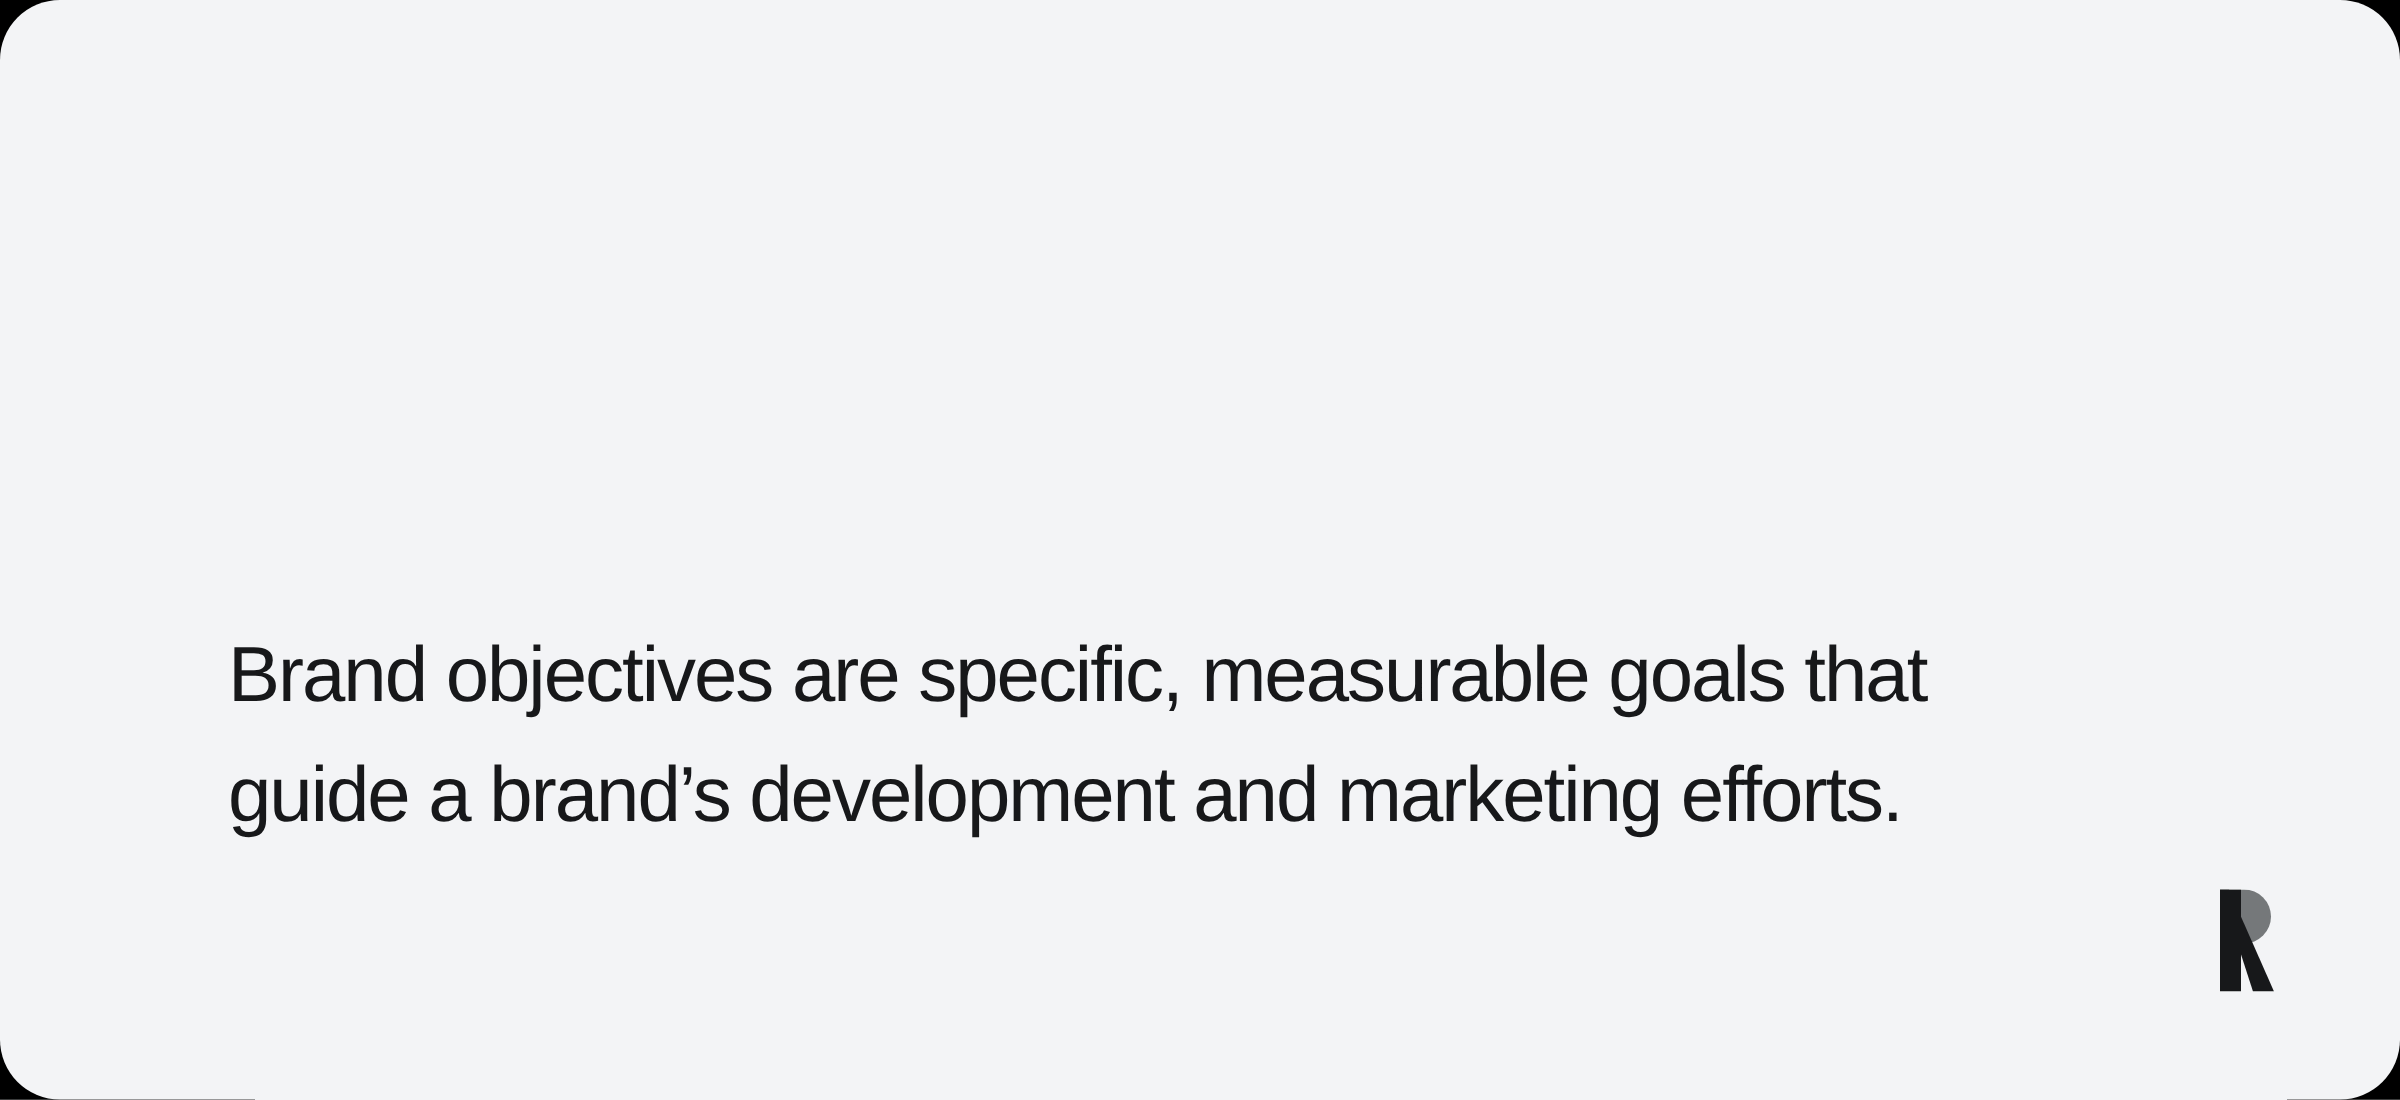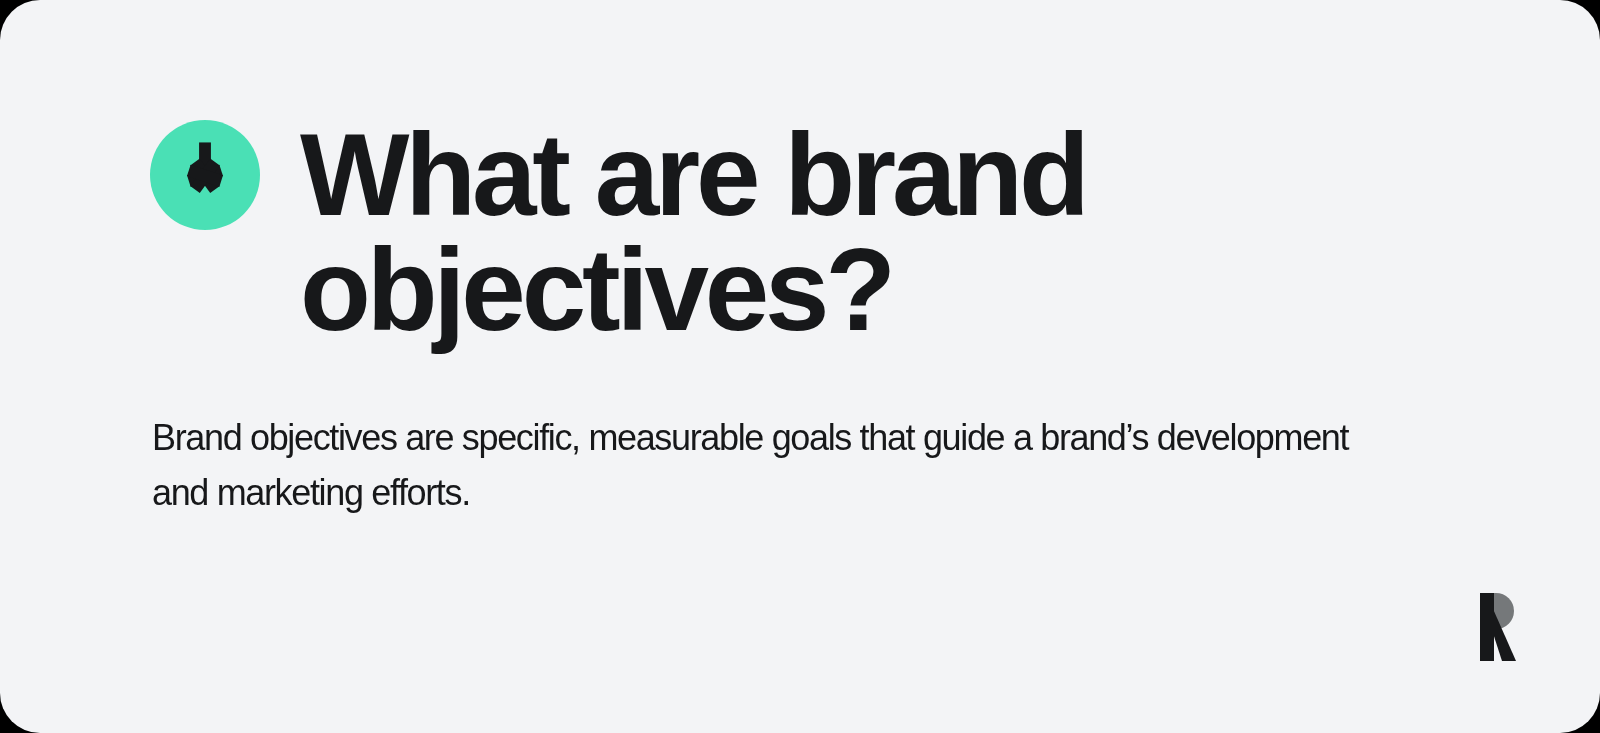--- a/index.html
+++ b/index.html
@@ -64,21 +64,21 @@
     -webkit-font-smoothing: antialiased;
   }
 
   
   .body-copy {
     position: absolute;
     left: 152px;
     top: 410px;
     width: 1200px;
     font-family: "Liberation Sans", sans-serif;
-    font-size: 36px;
+    font-size: 52px;
     line-height: 1.54;
     font-weight: 400;
     letter-spacing: -1.35px;
     color: #17181a;
     -webkit-font-smoothing: antialiased;
   }
 
   
   .logo {
     position: absolute;
@@ -87,36 +87,20 @@
     width: 56px;
     height: 68px;
   }
   .logo svg { display: block; width: 100%; height: 100%; }
 </style>
 </head>
 <body>
 
 <div class="card">
 
-  <div class="heading-row">
-
-    <div class="badge">
-      <svg viewBox="0 0 100 100" aria-hidden="true">
-        <g fill="#17181a">
-          <rect x="42" y="6" width="16" height="46" rx="0"></rect>
-          <rect x="42" y="28" width="16" height="46" rx="0" transform="rotate(72 50 51)"></rect>
-          <rect x="42" y="28" width="16" height="46" rx="0" transform="rotate(144 50 51)"></rect>
-          <rect x="42" y="28" width="16" height="46" rx="0" transform="rotate(216 50 51)"></rect>
-          <rect x="42" y="28" width="16" height="46" rx="0" transform="rotate(288 50 51)"></rect>
-        </g>
-      </svg>
-    </div>
-
-    <h1 class="heading">What are brand objectives?</h1>
-  </div>
 
   <p class="body-copy">Brand objectives are specific, measurable goals that guide a brand’s development and marketing efforts.</p>
 
   <div class="logo">
     <svg viewBox="0 0 56 68" aria-hidden="true">
       <path d="M14 0 H30 A18 18 0 0 1 30 36 H14 Z" fill="#75787a"></path>
       <path d="M14 0 H20 L50 68 H36 Z" fill="#17181a"></path>
       <rect x="14" y="0" width="14" height="68" fill="#17181a"></rect>
     </svg>
   </div>

